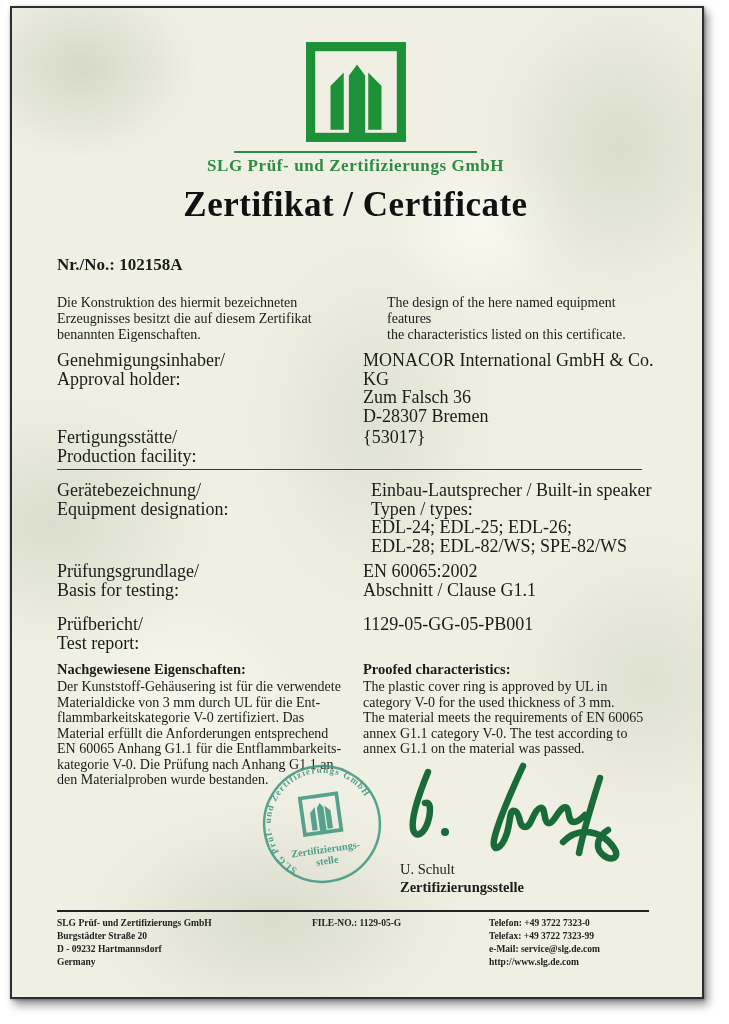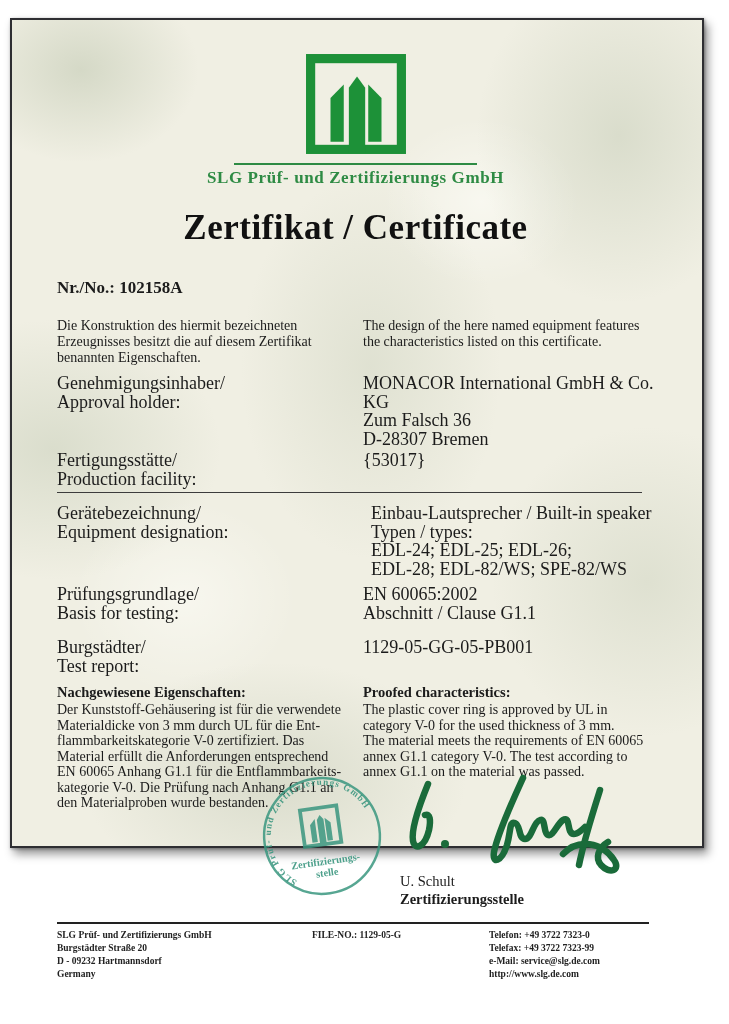--- a/index.html
+++ b/index.html
@@ -5,21 +5,21 @@
   * { margin:0; padding:0; box-sizing:border-box; }
   html,body { width:729px; height:1024px; }
   body {
     background:#ffffff;
     font-family:"Liberation Serif","DejaVu Serif",serif;
     position:relative;
     overflow:hidden;
     color:#1b1b1b;
   }
   .page {
-    position:absolute; left:10px; top:18px; width:694px; height:830px;
+    position:absolute; left:10px; top:6px; width:694px; height:993px;
     border:2px solid #2e2e32;
     box-shadow:4px 6px 9px rgba(0,0,0,.42), 1px 1px 3px rgba(0,0,0,.35);
     background-color:#f0efe3;
     background-image:
       radial-gradient(ellipse 190px 150px at 10% 6%,  rgba(168,180,152,.38), transparent 62%),
       radial-gradient(ellipse 230px 270px at 88% 14%, rgba(165,178,150,.30), transparent 62%),
       radial-gradient(ellipse 210px 310px at 52% 42%, rgba(176,186,160,.26), transparent 62%),
       radial-gradient(ellipse 270px 210px at 6% 52%,  rgba(167,180,152,.30), transparent 62%),
       radial-gradient(ellipse 250px 250px at 92% 68%, rgba(172,183,156,.26), transparent 62%),
       radial-gradient(ellipse 310px 190px at 38% 92%, rgba(165,176,150,.30), transparent 62%),
@@ -28,26 +28,26 @@
     padding:33px 48px 0 45px;
     position:absolute;
   }
   .green  { color:var(--green,#2e8b44); }
   .pre    { white-space:pre-line; }
 
   
   .logo-wrap { text-align:center; }
   .green-rule { width:243px; height:2px; background:var(--green,#2e8b44); margin:4px auto 0; }
   .brand { text-align:center; font-weight:bold; font-size:17px; letter-spacing:.6px; margin-top:3px; }
-  .title { font-weight:bold; font-size:35px; letter-spacing:.5px; margin-top:20px; color:#111; }
+  .title { font-weight:bold; font-size:35px; letter-spacing:.5px; margin-top:9px; color:#111; }
 
   
   .row { display:grid; grid-template-columns:306px 1fr; column-gap:0; }
   .meta-row { margin-top:30px; font-size:17px; font-weight:bold; }
-  .intro-row { margin-top:20px; font-size:14px; line-height:16px; }
+  .intro-row { margin-top:20px; font-size:14px; line-height:16px;gap:24px; }
   .intro-row .col { max-width:300px; }
 
   .field-row { font-size:18px; font-weight:normal; line-height:18.5px; }
   .f0 { margin-top:8px; }
   .f1 { margin-top:3px; }
   .f2 { margin-top:11px;gap:8px; }
   .f3 { margin-top:7px; }
   .f4 { margin-top:16px; }
   .divider { height:1px; background:#3c3c3c; margin-top:4px; width:585px; }
 
@@ -123,21 +123,21 @@
 EDL-24; EDL-25; EDL-26;
 EDL-28; EDL-82/WS; SPE-82/WS</div>
   </div>
   <div class="row field-row f3">
     <div class="pre">Prüfungsgrundlage/
 Basis for testing:</div>
     <div class="pre">EN 60065:2002
 Abschnitt / Clause G1.1</div>
   </div>
   <div class="row field-row f4">
-    <div class="pre">Burgstädter/
+    <div class="pre">Prüfbericht/
 Test report:</div>
     <div class="pre">1129-05-GG-05-PB001</div>
   </div>
 
   <div class="row chars-row">
     <div class="col">
       <h3>Nachgewiesene Eigenschaften:</h3>
       <p class="pre">Der Kunststoff-Gehäusering ist für die verwendete
 Materialdicke von 3 mm durch UL für die Ent-
 flammbarkeitskategorie V-0 zertifiziert. Das

